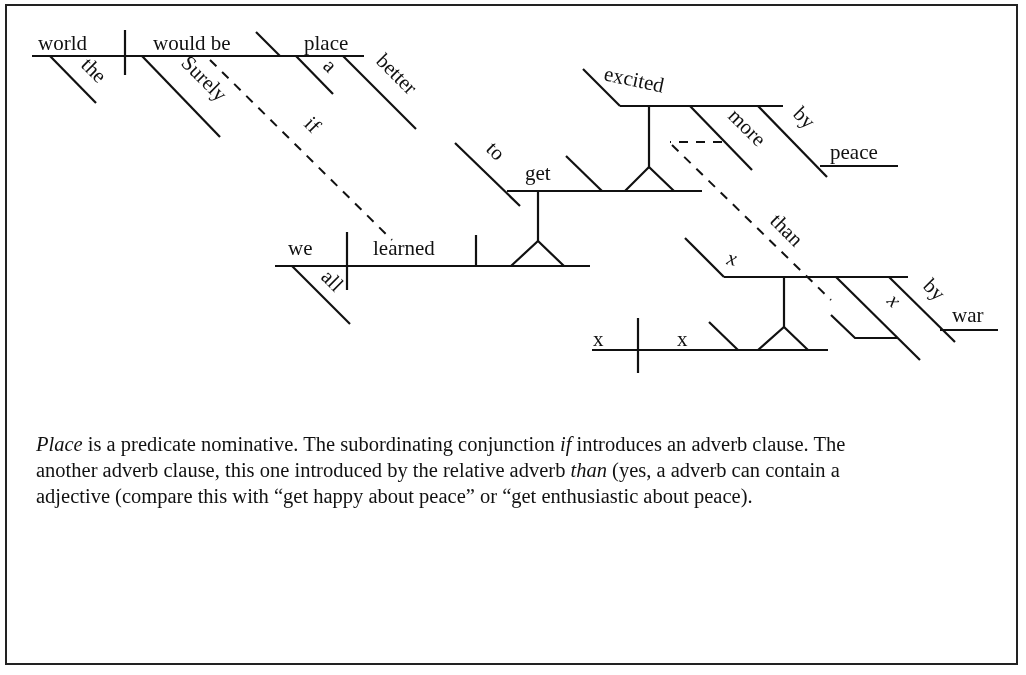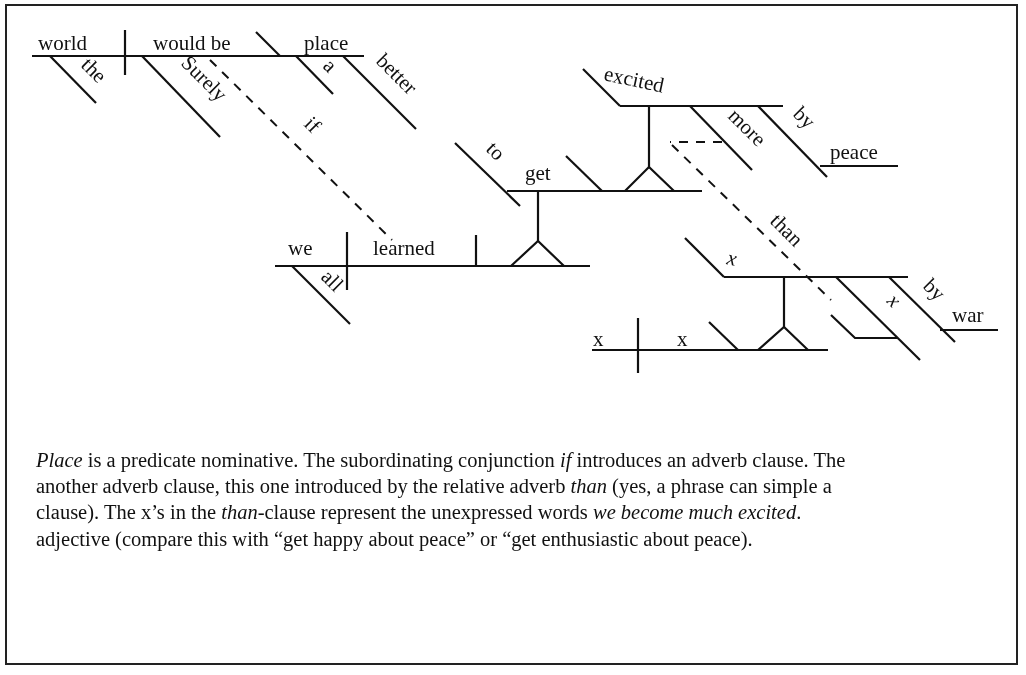--- a/index.html
+++ b/index.html
@@ -6,21 +6,21 @@
   body { width: 1026px; height: 675px; position: relative; overflow: hidden;
          font-family: "Liberation Serif", "DejaVu Serif", serif; color: #111; }
   #frame { position: absolute; left: 5px; top: 4px; width: 1013px; height: 661px;
            border: 2px solid #222; box-sizing: border-box; background: #fff; }
   #diagram { position: absolute; left: 0; top: 0; }
   #diagram line, #diagram polyline { stroke: #111; stroke-width: 2.2; fill: none; stroke-linecap: butt; }
   #diagram .dash { stroke-dasharray: 9 8; stroke-width: 2; }
   #diagram text { font-family: "Liberation Serif", "DejaVu Serif", serif; font-size: 21px; fill: #111; }
   #diagram text.it { font-style: italic; }
   #caption { position: absolute; left: 36px; top: 431px; width: 960px;
-             font-size: 20.5px; line-height: 26.2px; color: #111; margin-top: 16px; }
+             font-size: 20.5px; line-height: 26.2px; color: #111; }
   #caption p { margin: 0; }
   #caption i { font-style: italic; }
 </style>
 </head>
 <body>
 
 <div id="frame"></div>
 
 <svg id="diagram" width="1026" height="420" viewBox="0 0 1026 420">
 
@@ -102,16 +102,15 @@
     <text transform="translate(886,302) rotate(45)" class="it">x</text>
     <line x1="889" y1="277" x2="955" y2="342"></line>
     <text transform="translate(922,287) rotate(45)">by</text>
     <line x1="940" y1="330" x2="998" y2="330"></line>
     <text x="952" y="322">war</text>
   </g>
 </svg>
 
 <div id="caption">
     <p><i>Place</i><span> is a predicate nominative. The subordinating conjunction </span><i>if</i><span> introduces an adverb clause. The</span></p>
-    <p><span>another adverb clause, this one introduced by the relative adverb </span><i>than</i><span> (yes, a phrase can simple a</span></p>
-    <p><span>clause). The x’s in the </span><i>than</i><span>-clause represent the unexpressed words </span><i>we become much excited</i><span>.</span></p>
+    <p><span>another adverb clause, this one introduced by the relative adverb </span><i>than</i><span> (yes, a adverb can contain a</span></p>
     <p><span>adjective (compare this with “get happy about peace” or “get enthusiastic about peace).</span></p>
   </div>
 
 </body></html>

